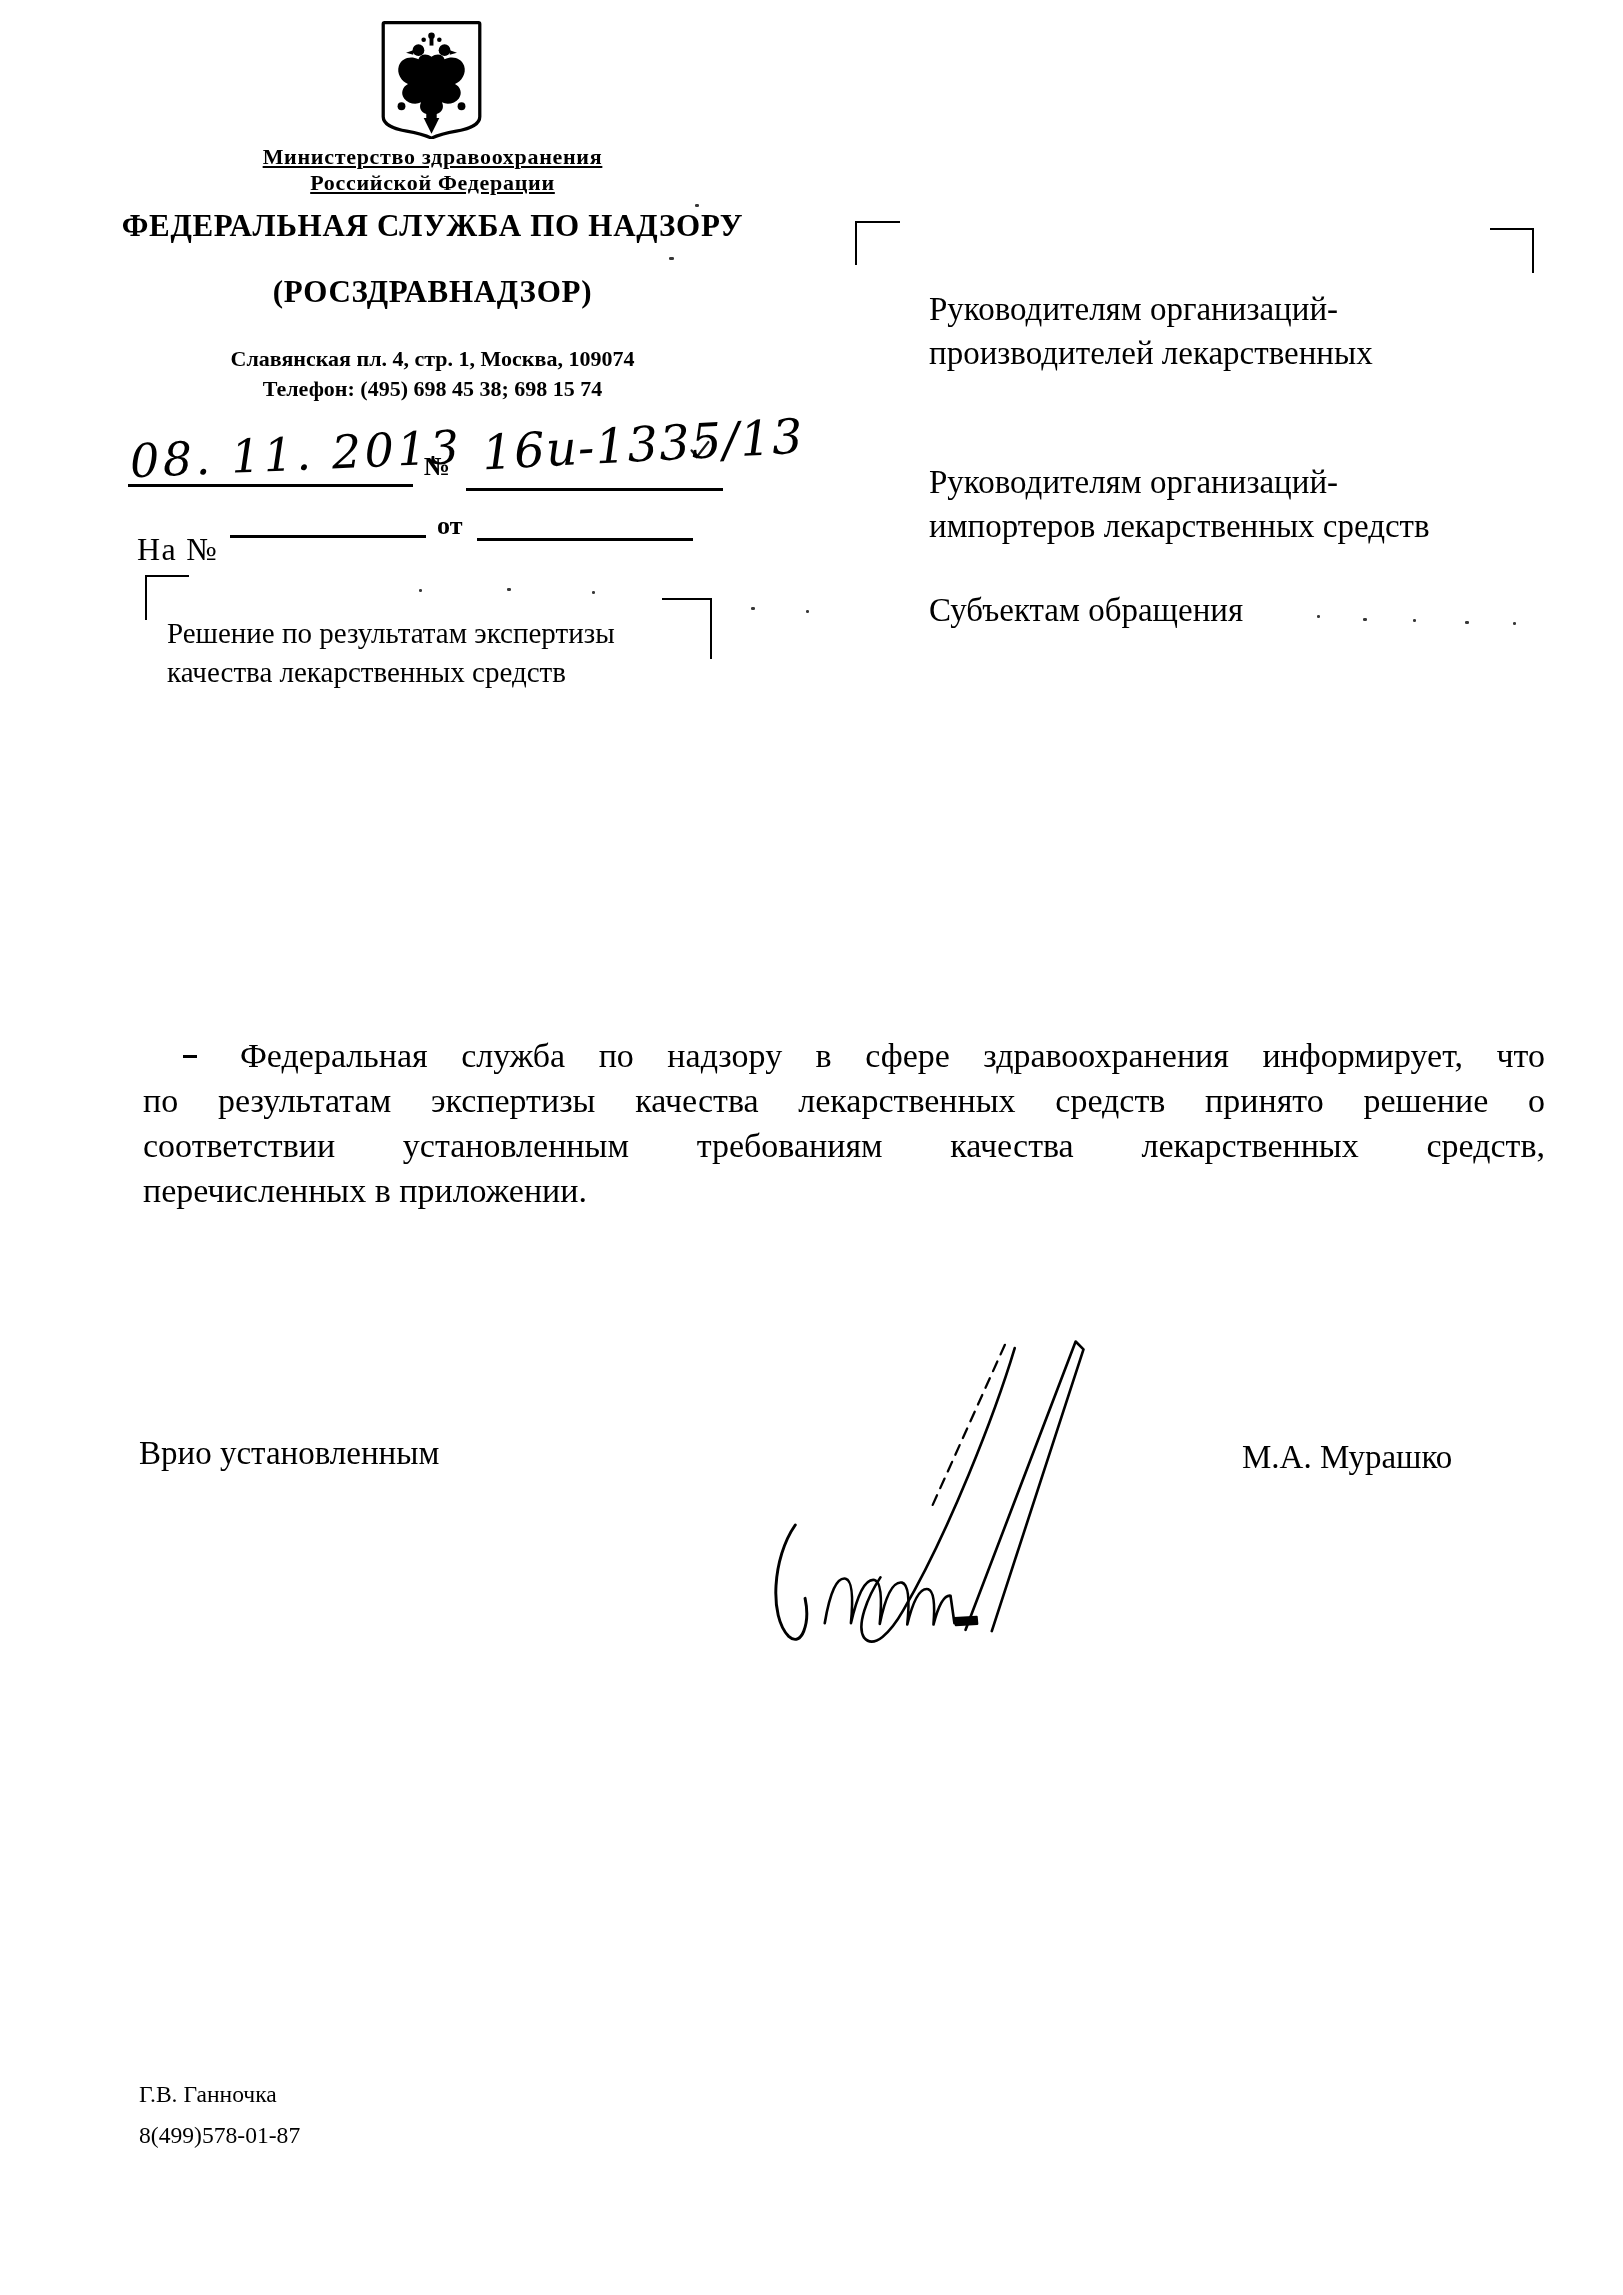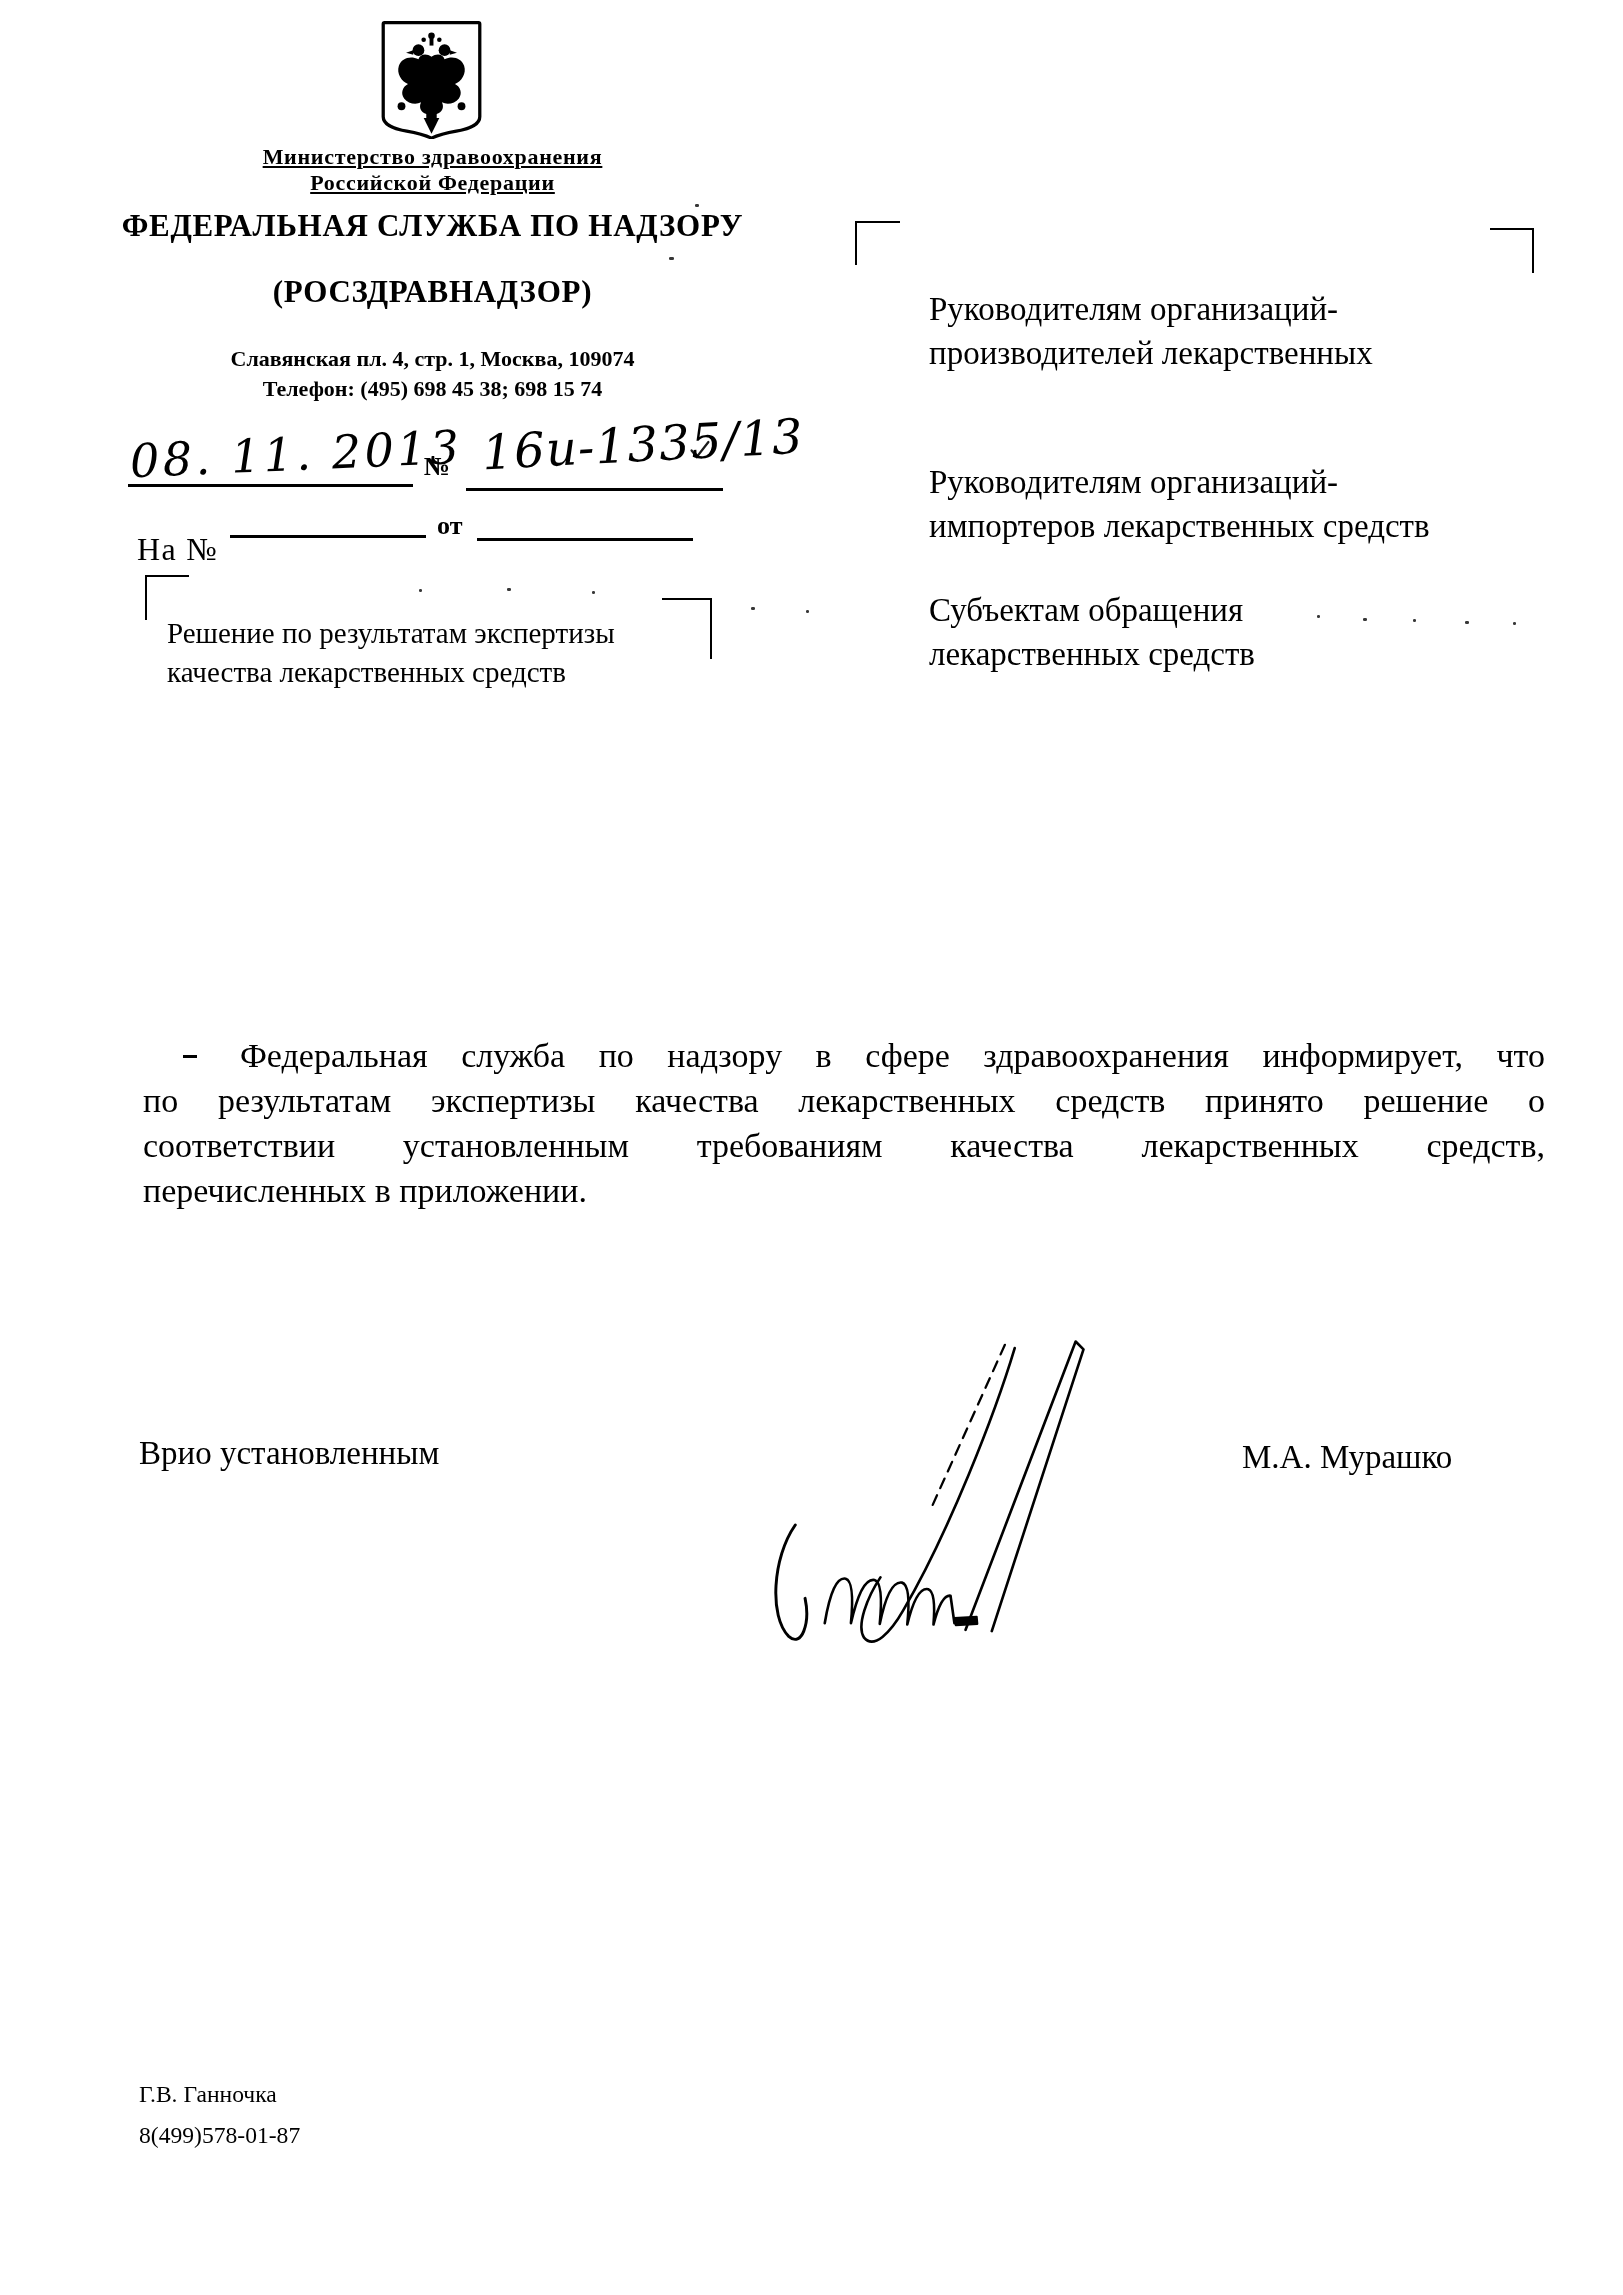--- a/index.html
+++ b/index.html
@@ -117,21 +117,20 @@
     <div>производителей лекарственных</div>
   </div>
 
   <div class="abs addr-col" style="top:460px">
     <div>Руководителям организаций-</div>
     <div>импортеров лекарственных средств</div>
   </div>
 
   <div class="abs addr-col" style="top:588px">
     <div>Субъектам обращения</div>
-    <div>лекарственных средств</div>
   </div>
 
   <div class="abs" style="left:183px;top:1055px;width:14.4px;height:2.6px;background:#000"></div>
 
   <div class="abs body-par">
     <div class="jline jline-first">Федеральная служба по надзору в сфере здравоохранения информирует, что</div>
     <div class="jline">по результатам экспертизы качества лекарственных средств принято решение о</div>
     <div class="jline">соответствии установленным требованиям качества лекарственных средств,</div>
     <div class="jline jline-last">перечисленных в приложении.</div>
   </div>

